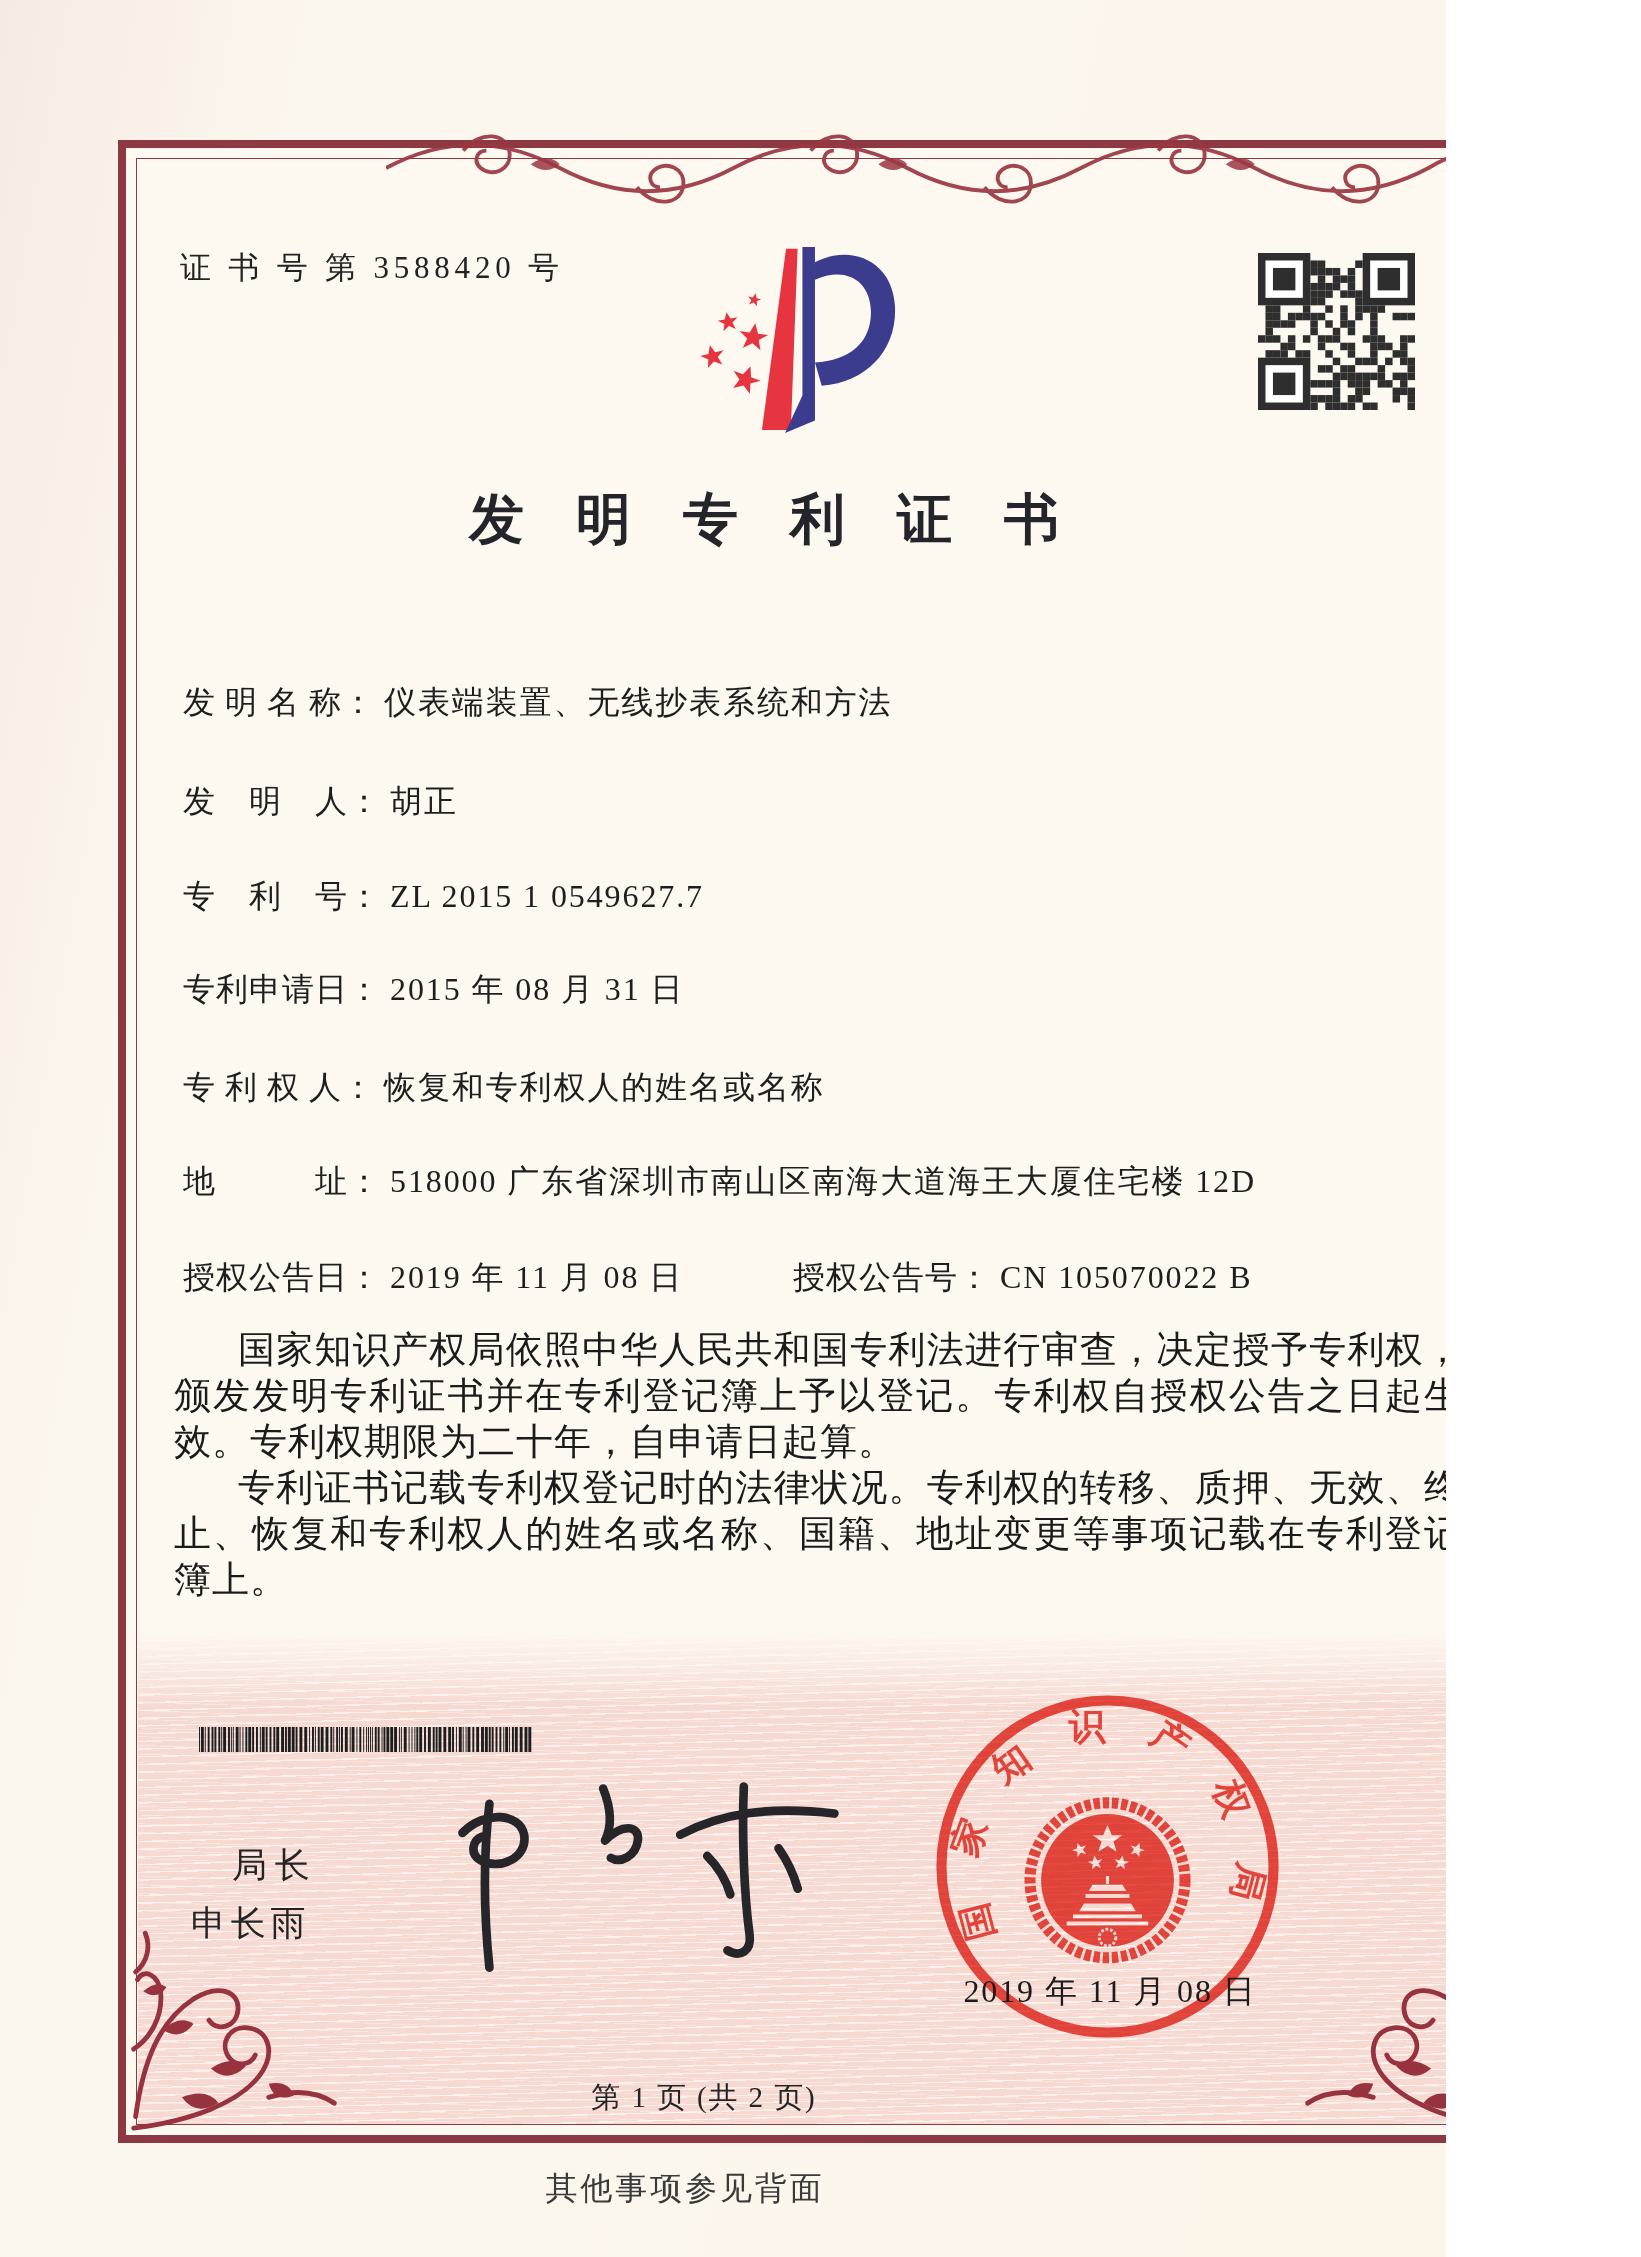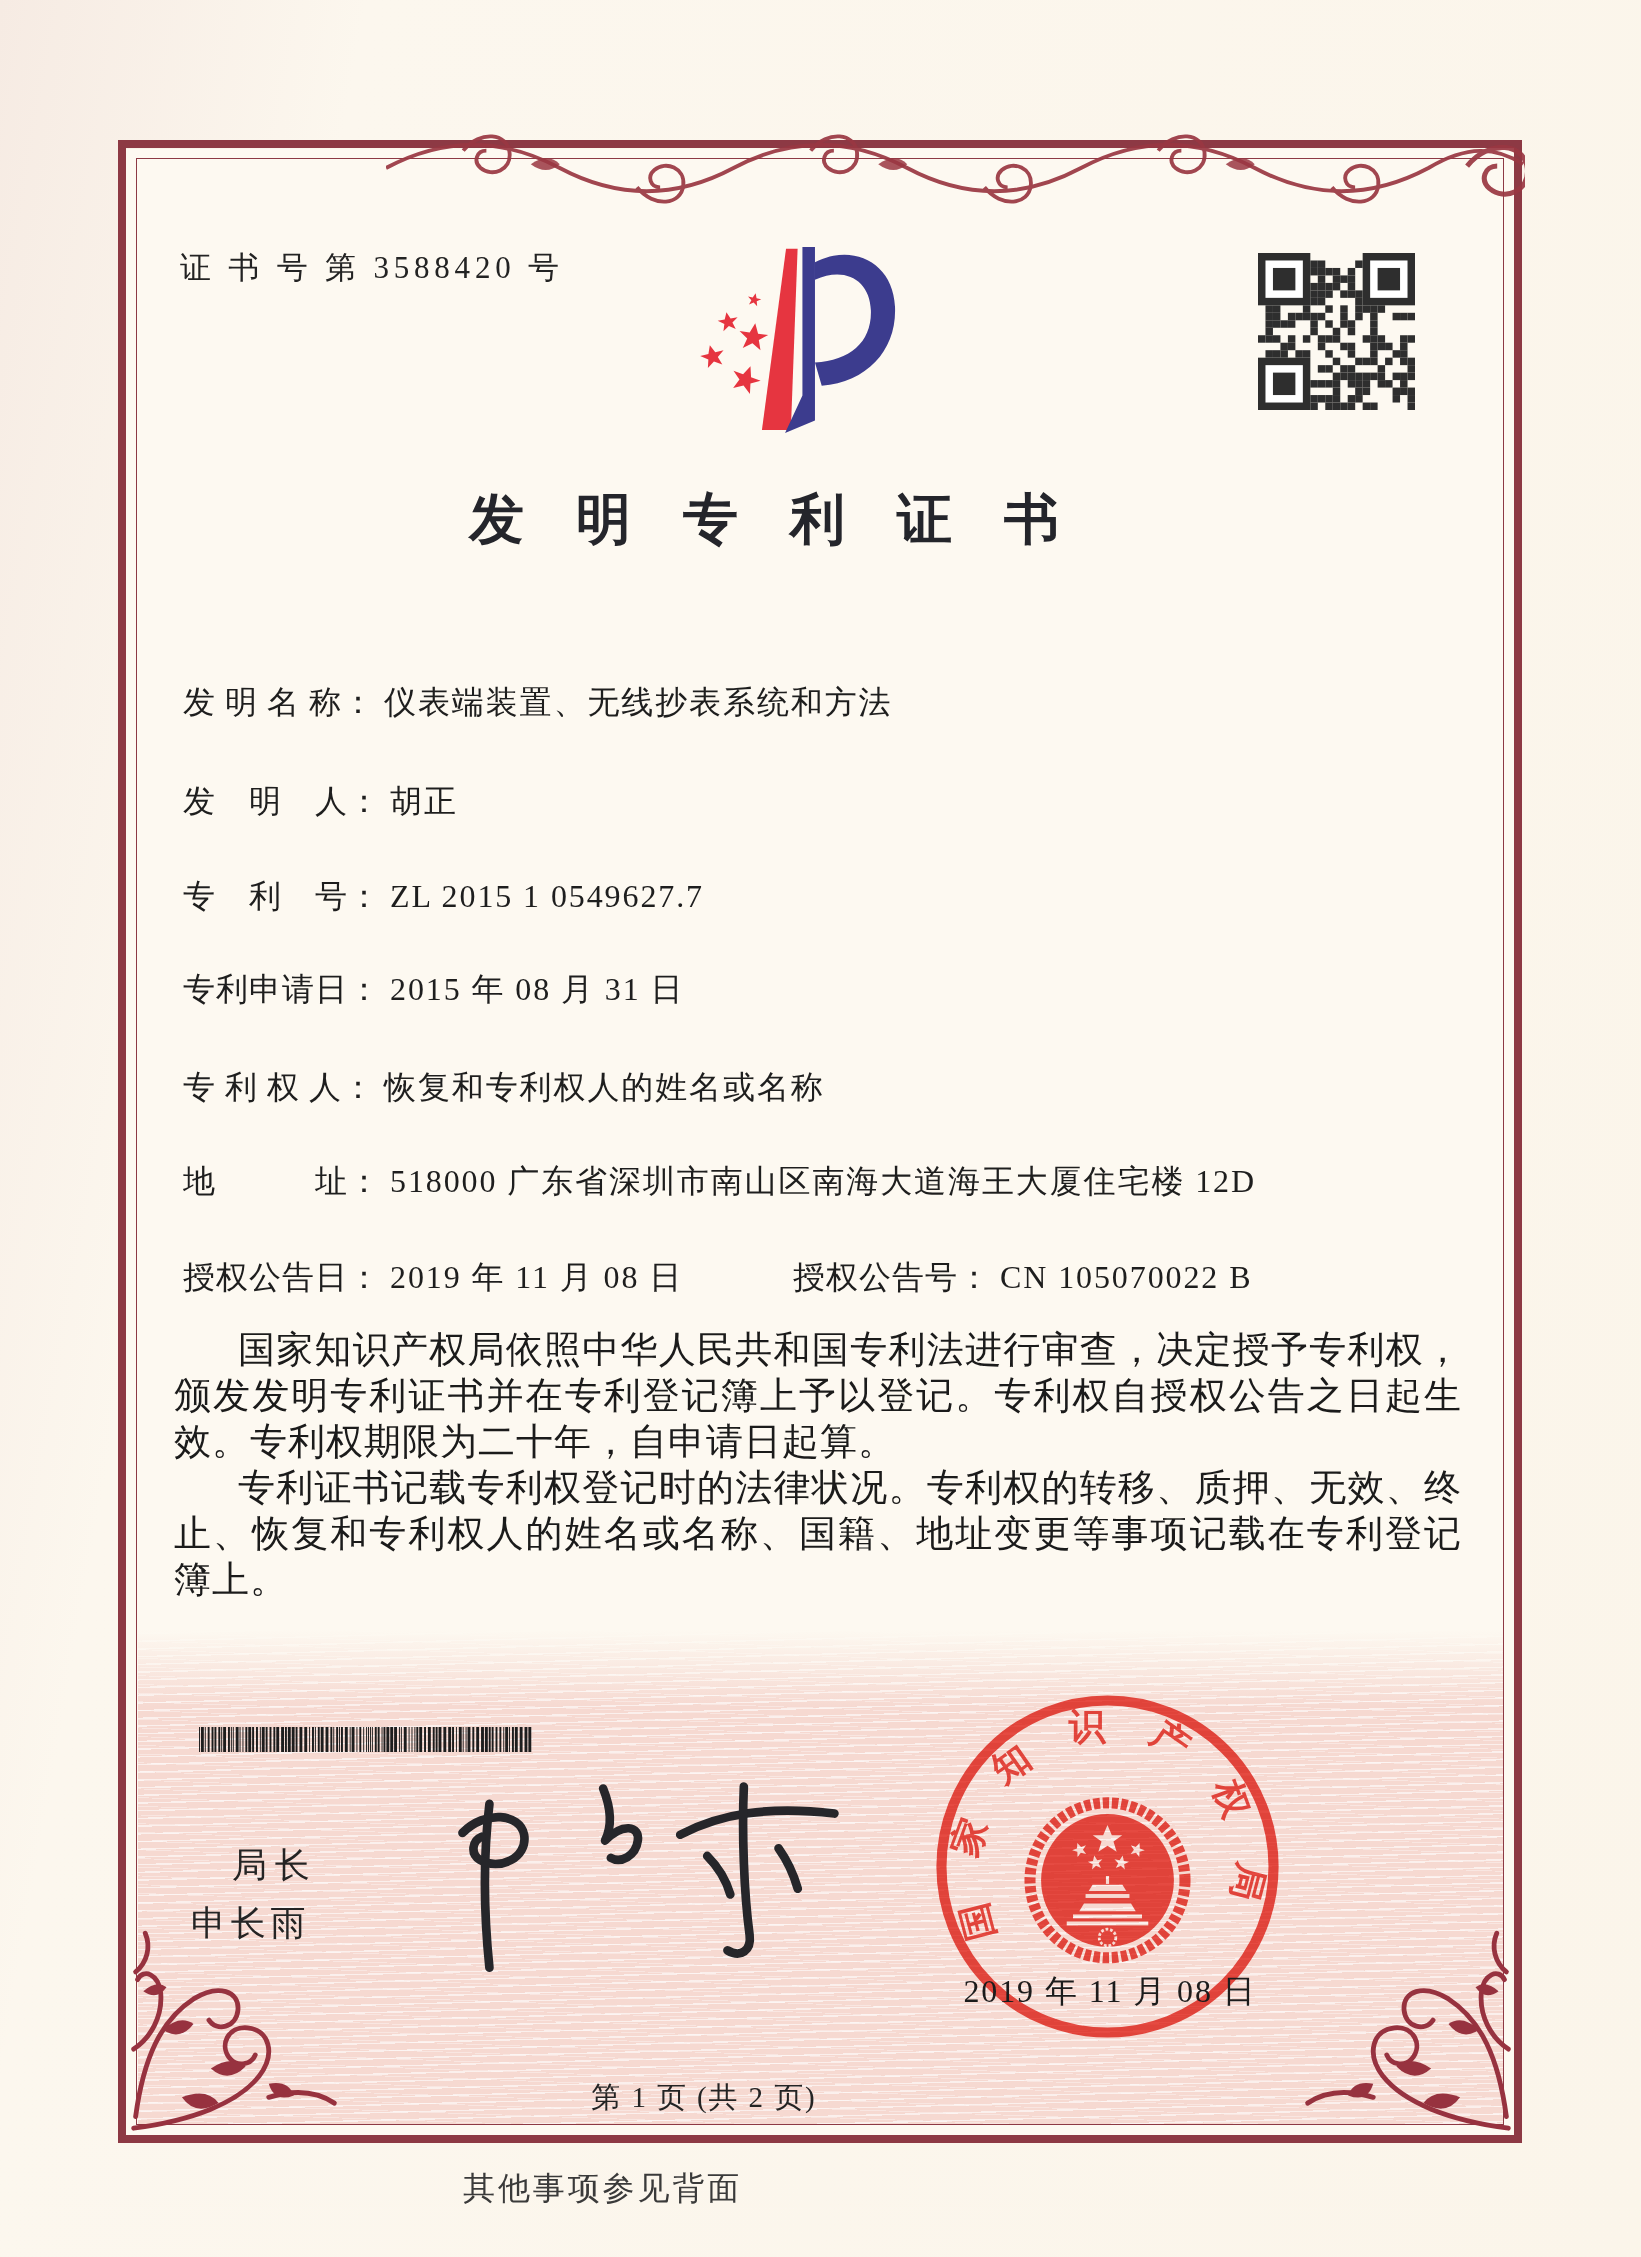--- a/index.html
+++ b/index.html
@@ -1,17 +1,17 @@
 <!DOCTYPE html>
 <html><head>
 <meta charset="utf-8">
 <style>
   html,body{margin:0;padding:0;}
   body{width:1641px;height:2257px;font-family:"Liberation Serif","DejaVu Serif",serif;}
-  .page{position:relative;width:1641px;height:2257px;overflow:hidden;
+  .page{position:relative;width:1446px;height:2257px;overflow:hidden;
         background:linear-gradient(100deg,#f6ebe3 0%,#fcf7ee 18%,#fbf5ea 100%);}
   .paper{position:absolute;left:126px;top:149px;width:1388px;height:1987px;background:#fdf9f1;z-index:0;}
   .frame{position:absolute;left:118px;top:140px;width:1388px;height:1987px;border:8.7px solid #8d3944;z-index:2;pointer-events:none;}
   .frame::after{content:"";position:absolute;inset:9.7px;border:1.9px solid #8d3944;}
   .pink-band{position:absolute;left:138px;top:1630px;width:1365px;height:494px;z-index:1;
     background:
       repeating-linear-gradient(178.5deg, rgba(255,255,255,0) 0 2.9px, rgba(255,255,255,.6) 2.9px 4.3px, rgba(255,255,255,0) 4.3px 7.7px),
       repeating-linear-gradient(2deg, rgba(255,255,255,0) 0 3.9px, rgba(255,255,255,.35) 3.9px 4.8px, rgba(255,255,255,0) 4.8px 8.7px),
       #f6d9d1;}
   .pink-band::before{content:"";position:absolute;left:0;top:0;right:0;height:77px;
@@ -29,21 +29,21 @@
   .grant-no{position:absolute;left:610px;top:0;}
   .paras{left:174px;top:1327px;width:1288px;font-size:37px;line-height:46px;letter-spacing:1px;color:#1b1b1b;text-align:justify;}
   .paras p{margin:0;text-indent:64px;}
   .barcode{left:199px;top:1727px;width:340px;height:25px;z-index:3;}
   .dir-label{left:191px;top:1842px;font-size:35px;letter-spacing:7.7px;color:#242424;margin-left:41px;}
   .dir-name{left:191px;top:1900px;font-size:35px;letter-spacing:4.8px;color:#242424;}
   .signature{left:439px;top:1775px;width:415px;height:212px;z-index:4;}
   .seal{left:923px;top:1682px;width:369px;height:369px;z-index:4;mix-blend-mode:multiply;opacity:.94;}
   .seal-date{left:946px;top:1970px;width:328px;text-align:center;font-size:32px;letter-spacing:1.9px;color:#1c1c1c;z-index:5;}
   .page-ind{left:482px;top:2078px;width:444px;text-align:center;font-size:29px;letter-spacing:1.9px;color:#242424;}
-  .back-note{position:absolute;left:463px;top:2167px;width:444px;text-align:left;font-size:32px;letter-spacing:2.9px;color:#3a3a3a;z-index:3;}
+  .back-note{position:absolute;left:463px;top:2167px;width:444px;text-align:center;font-size:32px;letter-spacing:2.9px;color:#3a3a3a;z-index:3;}
   .ornament{position:absolute;z-index:3;pointer-events:none;}
   .top-vine{left:386px;top:108px;width:1139px;height:121px;}
   .corner-bl{left:124px;top:1914px;width:222px;height:220px;}
   .corner-br{left:1296px;top:1914px;width:222px;height:220px;transform:scaleX(-1);}
 </style>
 </head>
 <body>
 
 <div class="page">
 

